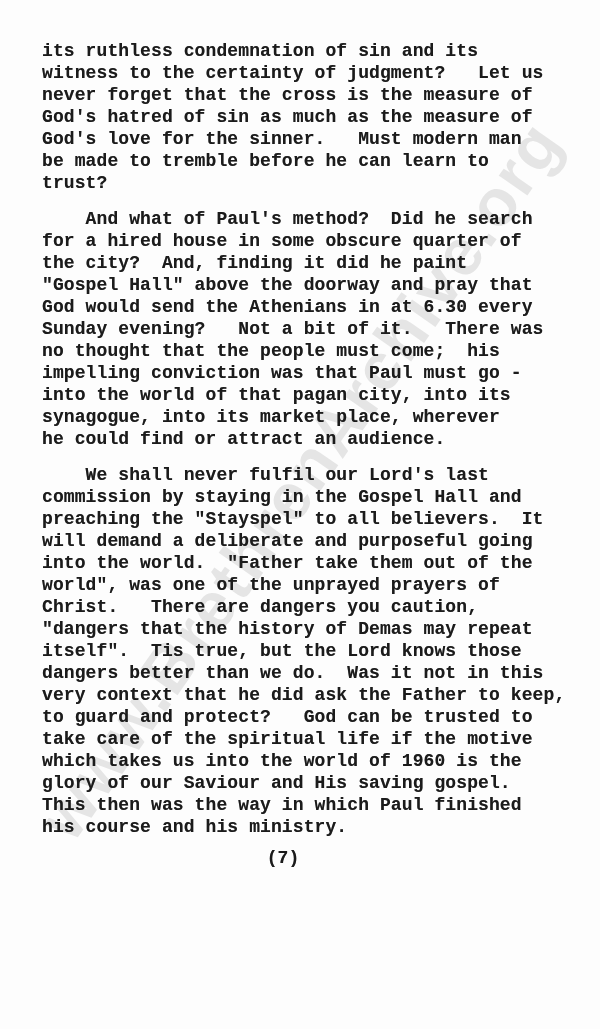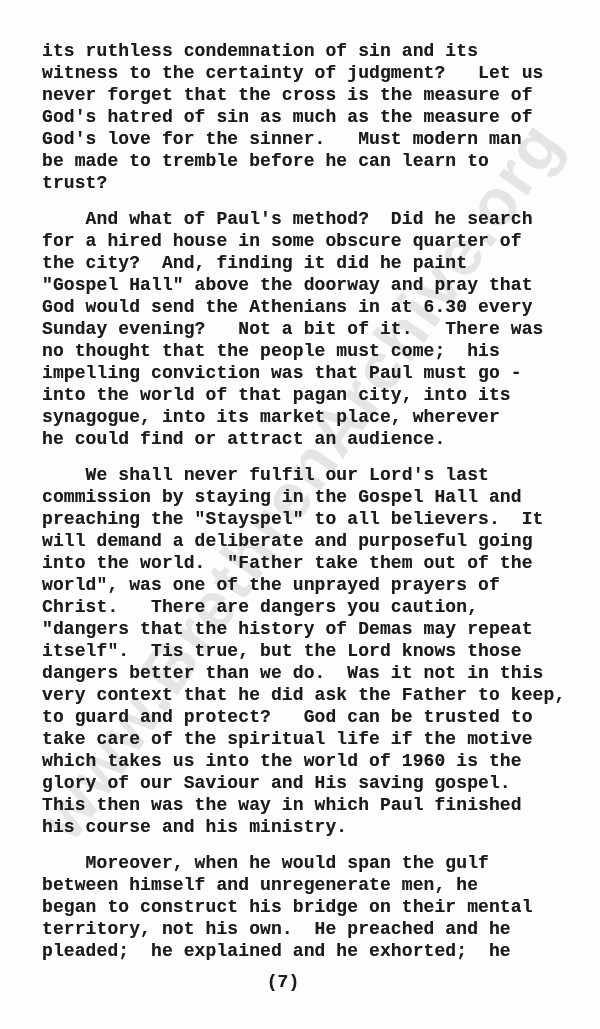--- a/index.html
+++ b/index.html
@@ -95,20 +95,15 @@
 "dangers that the history of Demas may repeat
 itself".  Tis true, but the Lord knows those
 dangers better than we do.  Was it not in this
 very context that he did ask the Father to keep,
 to guard and protect?   God can be trusted to
 take care of the spiritual life if the motive
 which takes us into the world of 1960 is the
 glory of our Saviour and His saving gospel.
 This then was the way in which Paul finished
 his course and his ministry.</p>
-    <p class="para">    Moreover, when he would span the gulf
-between himself and unregenerate men, he
-began to construct his bridge on their mental
-territory, not his own.  He preached and he
-pleaded;  he explained and he exhorted;  he</p>
     <div class="page-number">(7)</div>
   </div>
 </div>
 
 </body></html>

